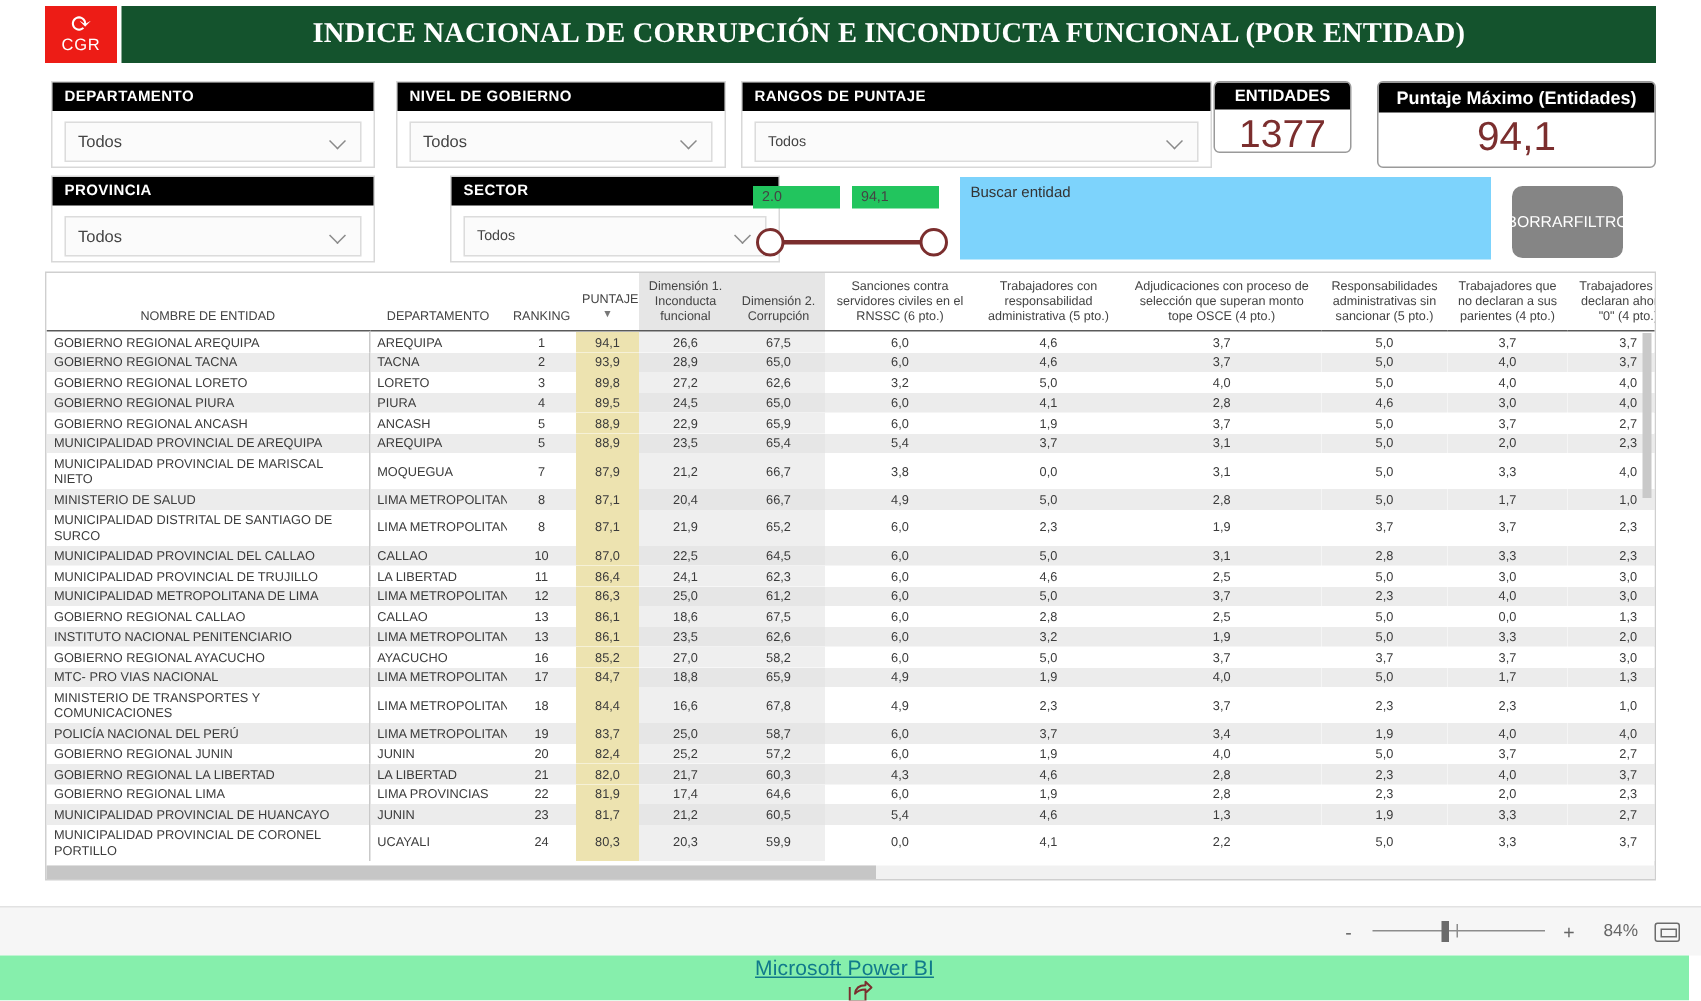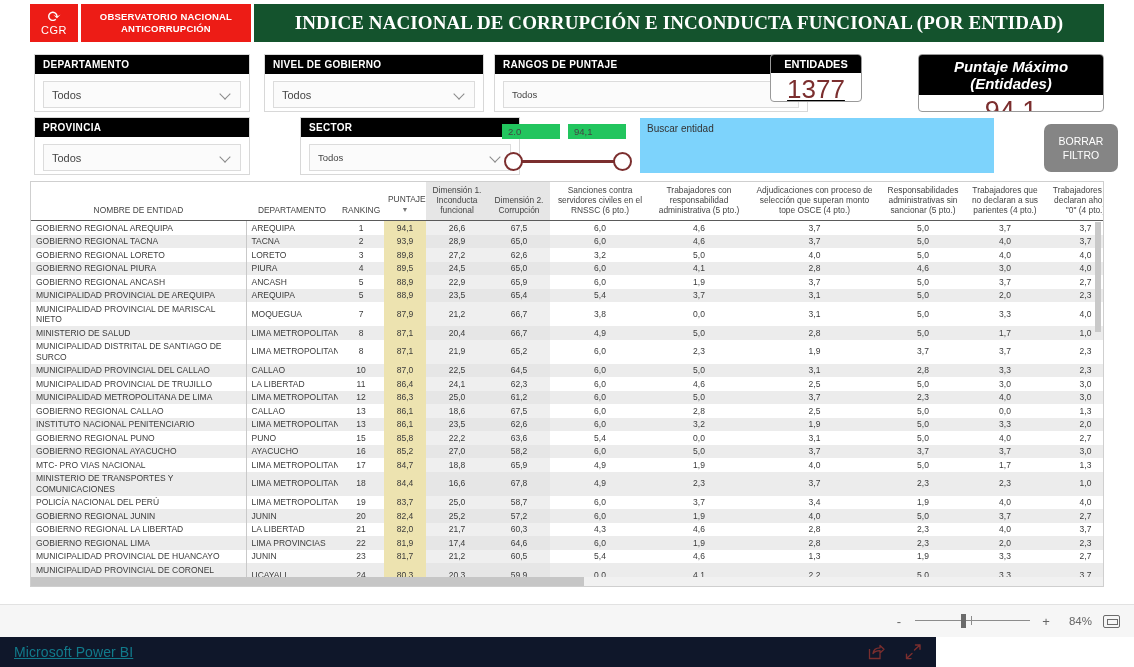--- a/index.html
+++ b/index.html
@@ -63,25 +63,25 @@
   
   .kpi { position: absolute; background: #fff; border: 1px solid #9a9a9a; border-radius: 4px; overflow: hidden; }
   .kpi-head {
     background: #000; color: #fff; text-align: center; font-weight: bold;
     padding: 3px 2px;
   }
   .kpi-val {
     text-align: center; color: #7B2E2E; font-weight: normal;
     font-family: "Liberation Sans", sans-serif;
   }
-  #kpi-entidades { left: 770px; top: 54px; width: 92px; height: 48px; text-decoration: underline; }
+  #kpi-entidades { left: 809px; top: 54px; width: 92px; height: 48px; }
   #kpi-entidades .kpi-head { font-size: 11px; }
   #kpi-entidades .kpi-val { font-size: 26px; line-height: 32px; }
   #kpi-max { left: 918px; top: 54px; width: 186px; height: 58px; }
-  #kpi-max .kpi-head { font-size: 15px; font-style: italic; }
+  #kpi-max .kpi-head { font-size: 12px; }
   #kpi-max .kpi-val { font-size: 27px; line-height: 32px; }
 
   
   .range { position: absolute; left: 502px; top: 124px; width: 132px; height: 48px; }
   .range-vals { display: flex; gap: 8px; }
   .range-val {
     background: #22c55e; font-size: 9.5px; color: #444; padding: 2px 6px;
     width: 58px; text-align: left;
   }
   .range-track { position: relative; margin-top: 13px; height: 20px; }
@@ -112,22 +112,22 @@
   }
   .mag:after {
     content:""; position:absolute; left:7px; top:7px; width:5px; height:1.2px;
     background:#888; transform: rotate(45deg);
   }
   .eraser { width: 16px; height: 13px; }
 
   .borrar {
     position: absolute; left: 1008px; top: 124px; width: 74px; height: 48px;
     background: #858585; color: #fff; border-radius: 7px;
-    display: flex; flex-direction: column; align-items: center; justify-content: center;
-    font-size: 10.5px; line-height: 14px; text-align: left; margin-left: 36px;
+    display: flex; flex-direction: row; align-items: center; justify-content: center;
+    font-size: 10.5px; line-height: 14px; text-align: left;
   }
 
   
   .table-wrap {
     position: absolute; left: 30px; top: 181px; width: 1074px; height: 406px;
     background: #fff; border: 1px solid #cfcfcf; overflow: hidden;
   }
   table.grid { border-collapse: collapse; table-layout: fixed; width: 1095px; }
   table.grid th {
     font-size: 8.4px; font-weight: normal; color: #444; text-align: center;
@@ -170,45 +170,39 @@
   .zminus, .zplus { font-size: 13px; color: #666; width: 10px; text-align:center; }
   .ztrack { position: relative; width: 115px; height: 14px; }
   .ztrack .line { position: absolute; left: 0; right: 0; top: 6px; height: 1.4px; background: #8c8c8c; }
   .ztrack .tickm { position: absolute; left: 56px; top: 2px; width: 1.4px; height: 9px; background: #8c8c8c; }
   .ztrack .thumb { position: absolute; left: 46px; top: 0px; width: 5px; height: 14px; background: #6b6b6b; }
   .zpct { font-size: 11.5px; color: #666; width: 30px; text-align: right; }
   .fitbtn { width: 17px; height: 13px; border: 1.3px solid #6b6b6b; border-radius: 2px; position: relative; }
   .fitbtn:before { content:""; position:absolute; left:3px; top:3.5px; width:9px; height:4px; border:1px solid #6b6b6b; }
 
   .footer {
-    position: absolute; left: 0; top: 637px; width: 936px; height: 30px;
-    background: #0f172a; display: flex; align-items: center; padding: 0 14px;
+    position: absolute; left: 0; top: 637px; width: 1126px; height: 30px;
+    background: #86efac; display: flex; align-items: center; padding: 0 14px; flex-direction: column;
   }
   .pbi-link {
     color: #117a8b; font-size: 14px; text-decoration: underline; letter-spacing: .1px;
   }
   .footer-spacer { flex: 1; }
   .foot-icon { color: #7B2E2E; margin-left: 20px; font-size: 15px; }
   .foot-icon svg { display:block; }
 </style>
 </head>
 <body>
 
 <div class="page">
 
   <div class="header">
     <div class="logo-box">
       <span class="logo-mark">⟳</span>
       <span class="logo-text">CGR</span>
-    </div>
-    <div class="obs-box">
-      <div>
-        <div>OBSERVATORIO NACIONAL</div>
-        <div>ANTICORRUPCIÓN</div>
-      </div>
     </div>
     <div class="title-box">INDICE NACIONAL DE CORRUPCIÓN E INCONDUCTA FUNCIONAL (POR ENTIDAD)</div>
   </div>
 
   <div class="slicer" id="slicer-dep">
     <div class="slicer-head">DEPARTAMENTO</div>
     <div class="slicer-body">
       <div class="slicer-select">
         <span>Todos</span>
         <span class="chev"></span>
@@ -512,34 +506,20 @@
             <td class="num shadecol">23,5</td>
             <td class="num shadecol">62,6</td>
             <td class="num">6,0</td>
             <td class="num">3,2</td>
             <td class="num">1,9</td>
             <td class="num">5,0</td>
             <td class="num">3,3</td>
             <td class="num">2,0</td>
           </tr>
           <tr>
-            <td class="name">GOBIERNO REGIONAL PUNO</td>
-            <td class="dep">PUNO</td>
-            <td class="rank">15</td>
-            <td class="punt">85,8</td>
-            <td class="num shadecol">22,2</td>
-            <td class="num shadecol">63,6</td>
-            <td class="num">5,4</td>
-            <td class="num">0,0</td>
-            <td class="num">3,1</td>
-            <td class="num">5,0</td>
-            <td class="num">4,0</td>
-            <td class="num">2,7</td>
-          </tr>
-          <tr>
             <td class="name">GOBIERNO REGIONAL AYACUCHO</td>
             <td class="dep">AYACUCHO</td>
             <td class="rank">16</td>
             <td class="punt">85,2</td>
             <td class="num shadecol">27,0</td>
             <td class="num shadecol">58,2</td>
             <td class="num">6,0</td>
             <td class="num">5,0</td>
             <td class="num">3,7</td>
             <td class="num">3,7</td>

